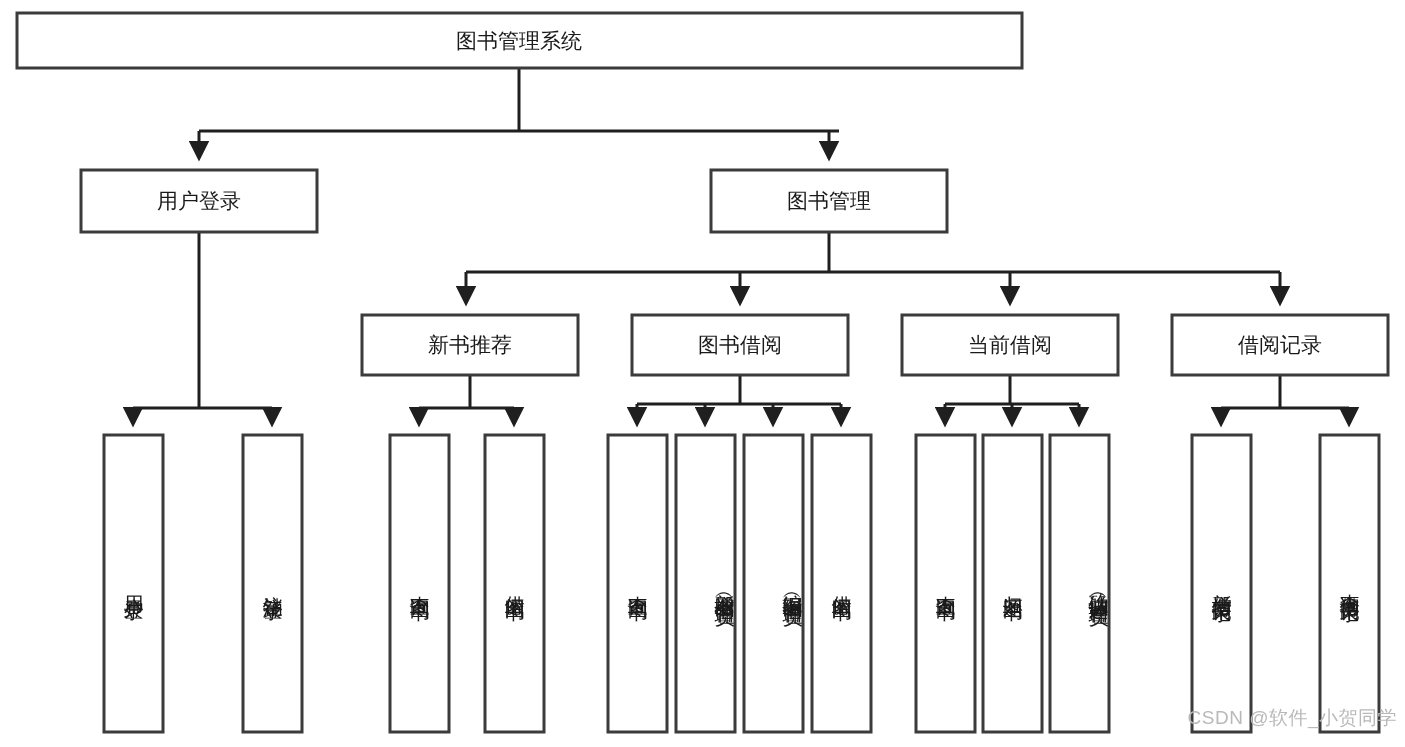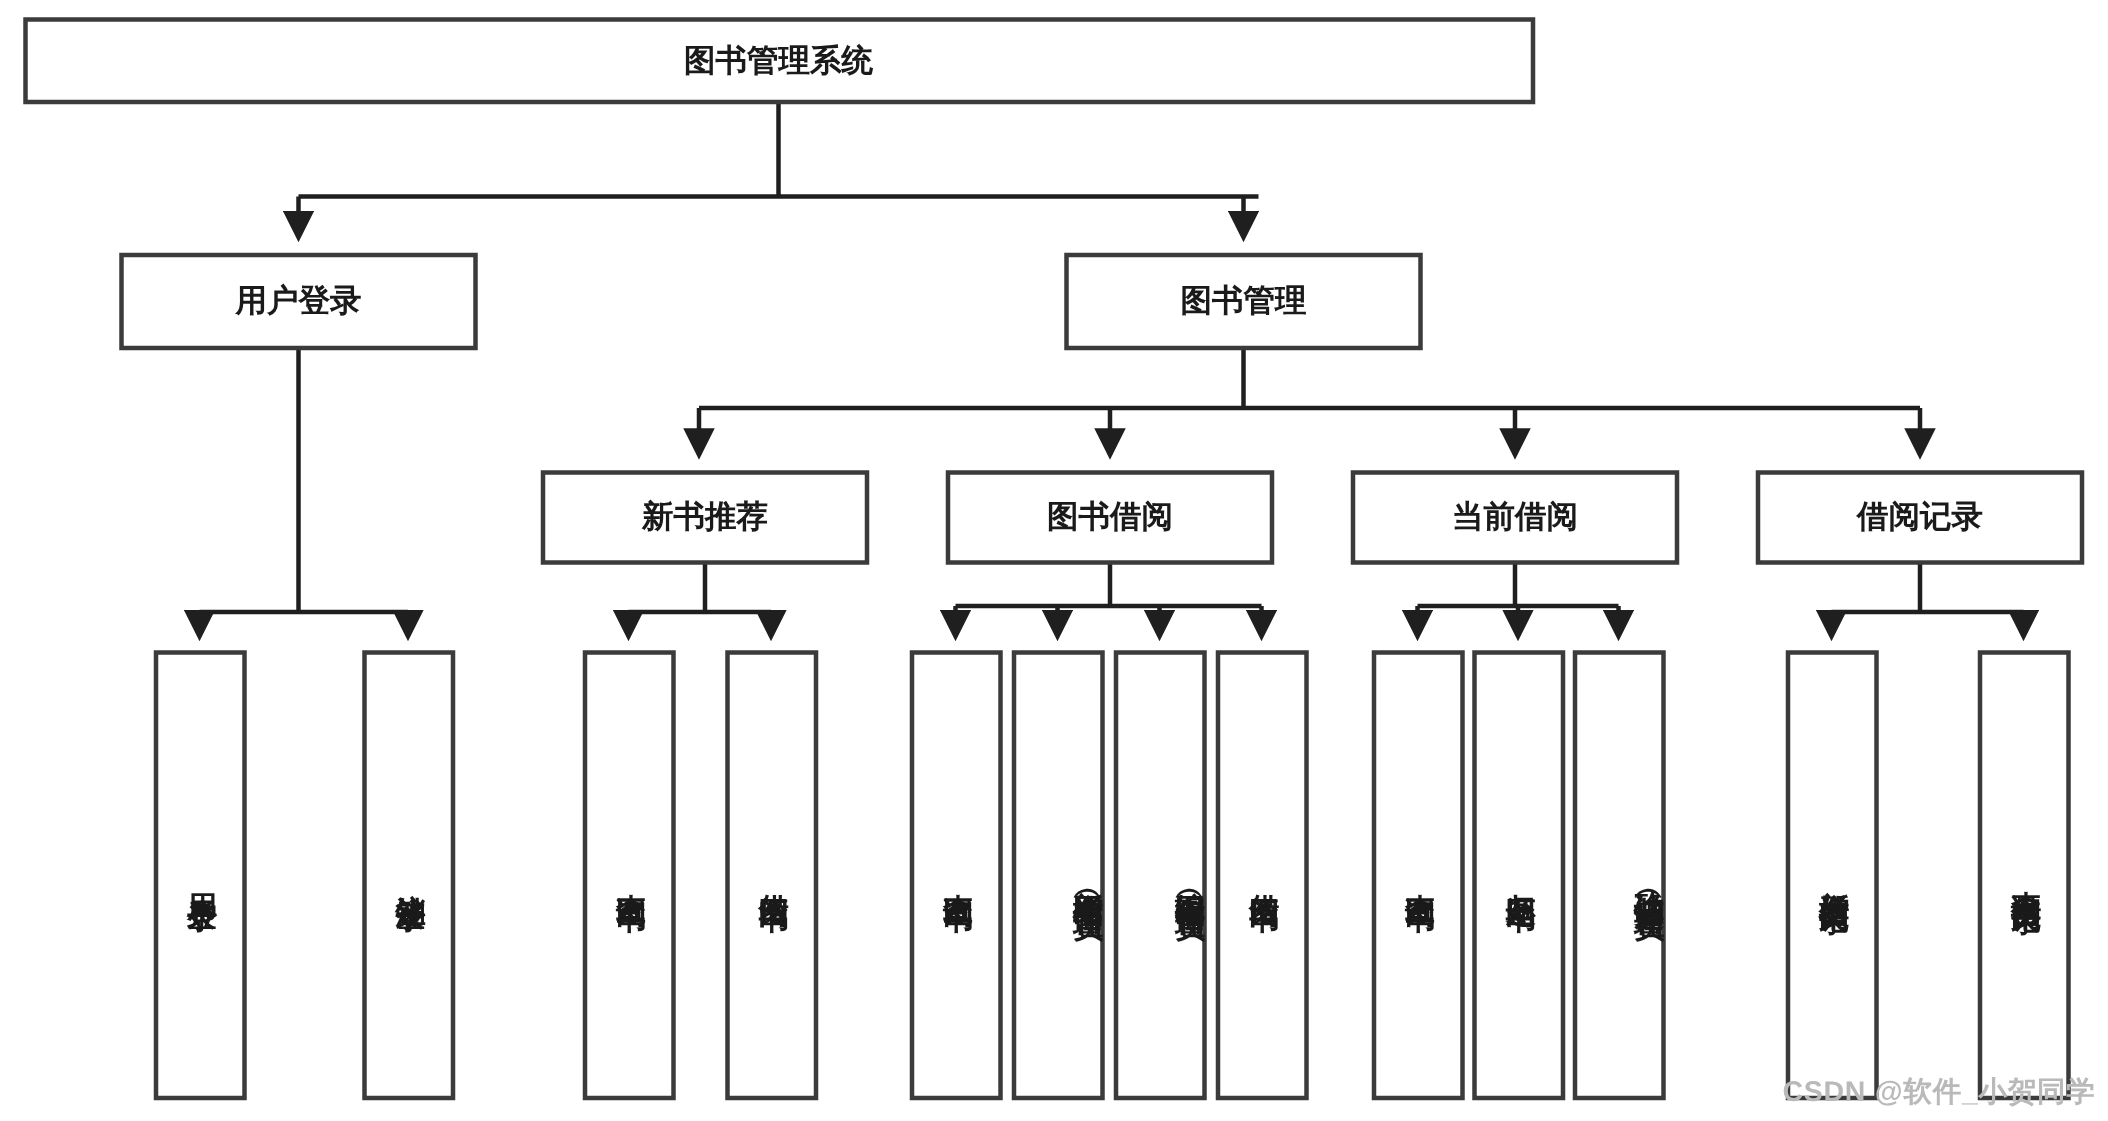--- a/index.html
+++ b/index.html
@@ -11,21 +11,20 @@
     width: 1405px;
     height: 747px;
     overflow: hidden;
     font-family: "Liberation Sans", "DejaVu Sans", sans-serif;
   }
   #diagram-root {
     position: relative;
     width: 1405px;
     height: 747px;
     background: #ffffff;
-    font-weight: bold;
   }
   #diagram-svg {
     position: absolute;
     top: 0;
     left: 0;
     width: 1405px;
     height: 747px;
   }
   .node-box {
     fill: #ffffff;
@@ -67,21 +66,21 @@
     display: flex;
     align-items: center;
     justify-content: center;
     text-align: center;
     white-space: nowrap;
     pointer-events: none;
   }
   #watermark {
     position: absolute;
     right: 8px;
-    bottom: 6px;
+    bottom: 16px;
     font-family: "Liberation Sans", "DejaVu Sans", sans-serif;
     font-size: 19px;
     color: #b9b9b9;
     letter-spacing: 0.5px;
     white-space: nowrap;
   }
 </style>
 </head>
 <body>
 

